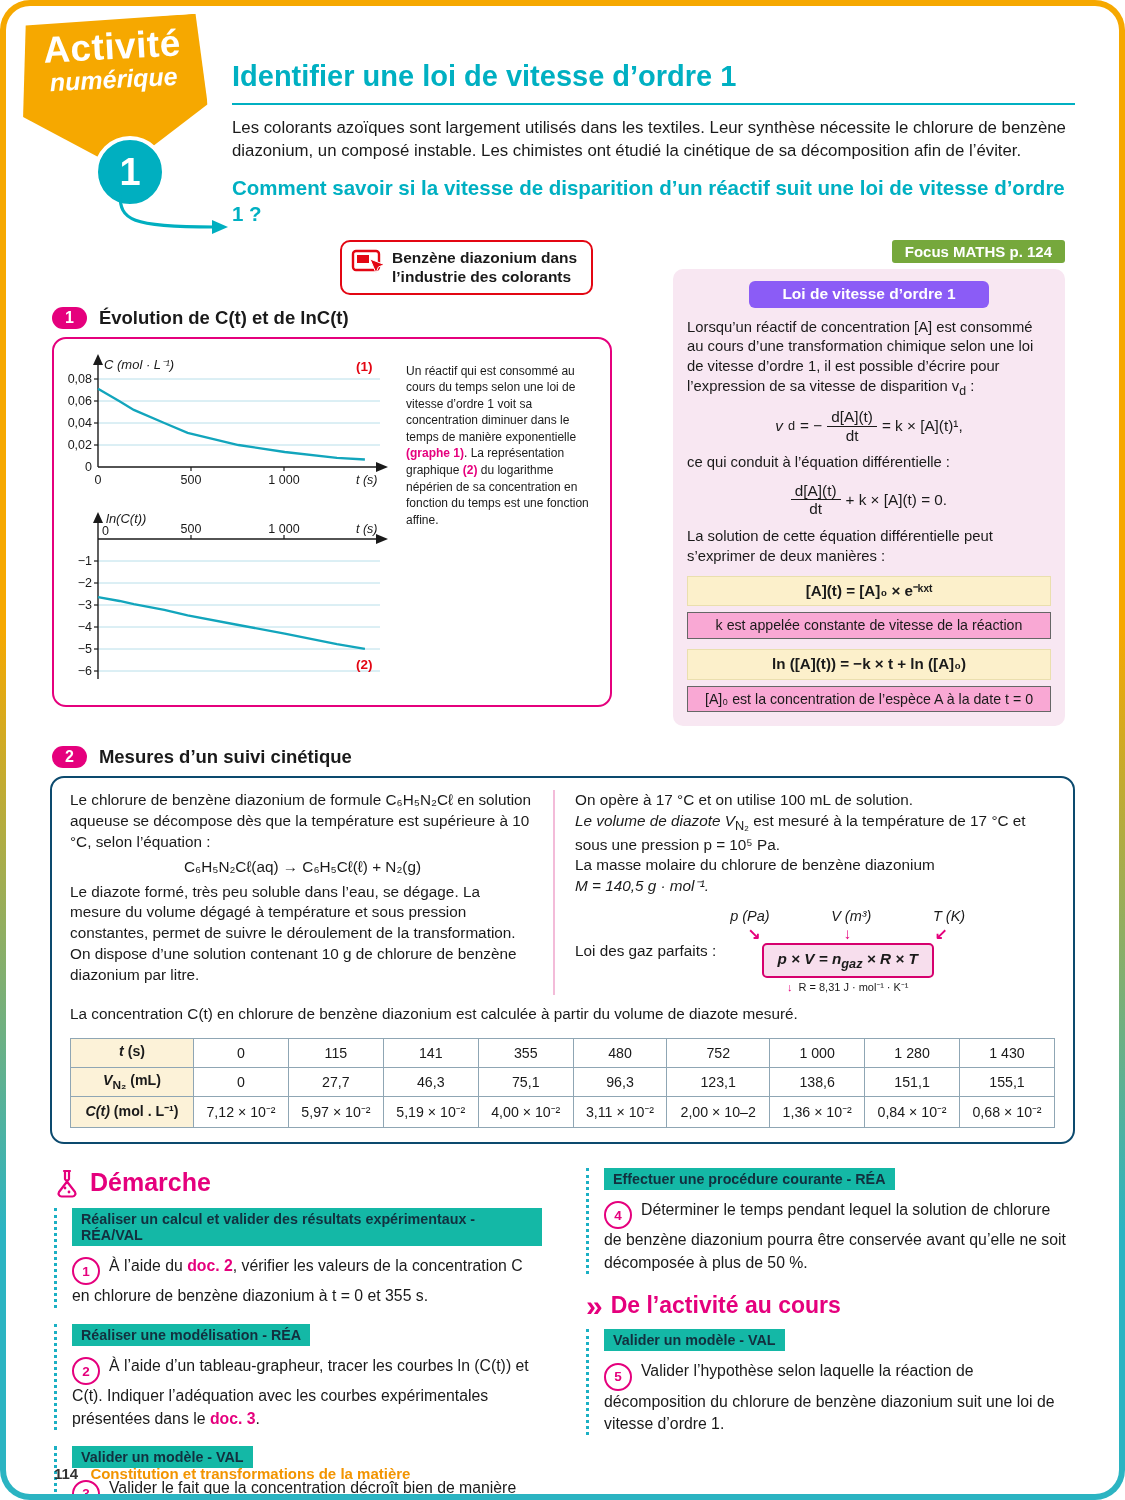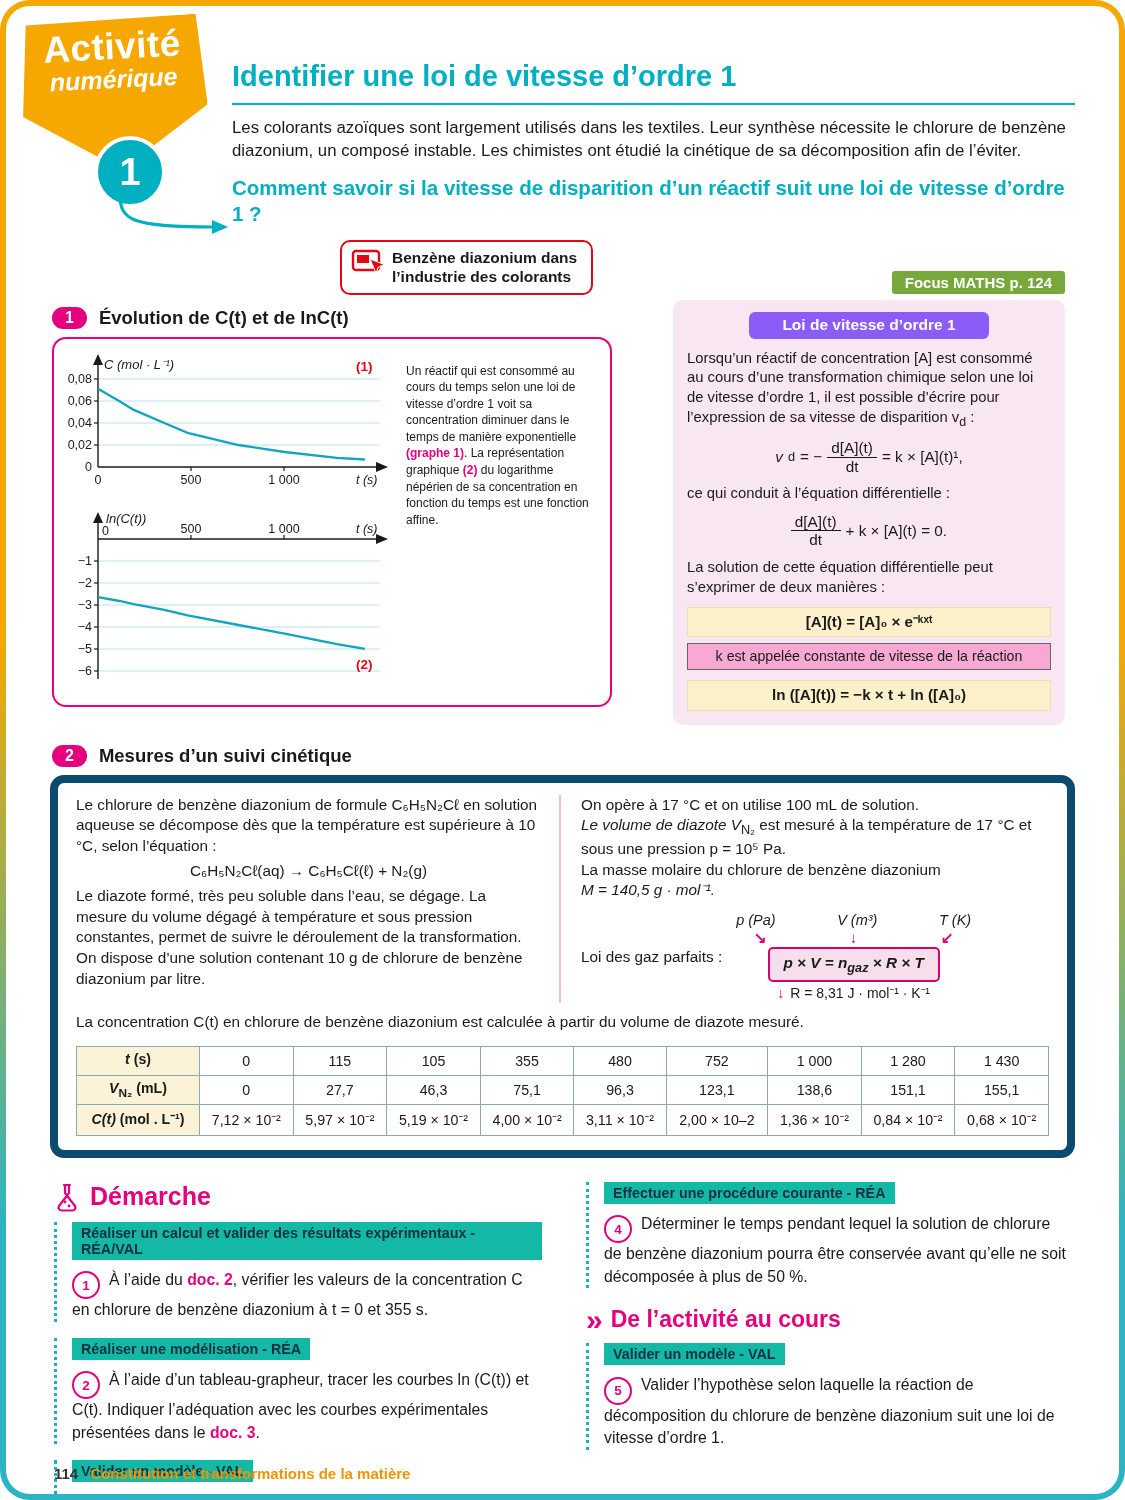--- a/index.html
+++ b/index.html
@@ -24,21 +24,21 @@
   
   .header{margin-left:182px;}
   .page-title{margin:36px 0 0 0;font-size:29px;font-weight:800;color:#00B0C2;
               border-bottom:2px solid #00B0C2;padding-bottom:10px;}
   .intro{margin:12px 0 0 0;font-size:16.8px;line-height:1.36;max-width:880px;}
   .question{margin:12px 0 0 0;font-size:20.5px;font-weight:700;color:#00B0C2;line-height:1.3;max-width:860px;}
 
   
   .cols{display:flex;margin-top:12px;}
   .col-left{width:618px;flex:0 0 auto;}
-  .col-right{width:392px;flex:0 0 auto;margin-left:5px;display:flex;flex-direction:column;margin-top:31px;}
+  .col-right{width:392px;flex:0 0 auto;margin-left:5px;display:flex;flex-direction:column;}
 
   .resource-badge{position:relative;display:inline-block;margin-left:290px;border:2.5px solid #E30613;border-radius:10px;
                   padding:6px 14px 6px 50px;background:#fff;}
   .resource-badge .txt{font-size:15.5px;font-weight:700;line-height:1.25;}
   .resource-icon{position:absolute;left:9px;top:7px;}
 
   .doc-header{display:flex;align-items:center;gap:12px;margin:12px 0 8px 2px;}
   .chip{background:#E5007D;color:#fff;border-radius:14px;padding:2px 13px;font-weight:800;font-size:16px;}
   .doc-title{font-size:18.5px;font-weight:800;}
 
@@ -57,32 +57,32 @@
   .law-title{background:#8b5cf6;color:#fff;font-weight:700;font-size:15.5px;text-align:center;border-radius:6px;
              padding:3px 0;width:66%;margin:0 auto 10px auto;}
   .law-p{margin:0 0 6px 0;}
   .eq{display:flex;align-items:center;justify-content:center;gap:5px;margin:9px 0;font-size:15.3px;}
   .frac{display:inline-flex;flex-direction:column;text-align:center;vertical-align:middle;line-height:1.15;}
   .frac .num{border-bottom:1.4px solid #1a1a1a;padding:0 4px;}
   .sol{background:#FCF0CB;border:1px solid #EADFAE;text-align:center;font-weight:700;padding:4px 2px;margin-top:10px;font-size:15.2px;}
   .sol-note{border:1.2px solid #666;background:#f9a8d4;text-align:center;font-size:14.2px;padding:3px 4px;margin-top:6px;}
 
   
-  .doc2-box{border:8px solid #0c4a6e;border-radius:14px;padding:12px 18px 14px 18px;box-sizing:border-box;}
+  .doc2-box{border:2px solid #0c4a6e;border-radius:14px;padding:12px 18px 14px 18px;box-sizing:border-box;}
   .doc2-cols{display:flex;}
   .doc2-left{width:465px;flex:0 0 auto;font-size:15.3px;line-height:1.36;padding-right:18px;}
   .doc2-right{flex:1;border-left:2px solid #F3BCD9;padding-left:20px;font-size:15.3px;line-height:1.36;}
   .chem-eq{text-align:center;margin:4px 0;}
   .gas-row{display:flex;align-items:center;gap:14px;margin-top:10px;}
   .gas-annos{display:flex;justify-content:space-between;width:235px;font-style:italic;font-size:14.5px;margin:0 auto;}
   .gas-arrows{display:flex;justify-content:space-between;width:200px;margin:0 auto;color:#E5007D;font-weight:700;line-height:.9;}
   .gas-box{border:2px solid #D6006E;background:#F7DEED;border-radius:5px;padding:4px 14px;font-weight:700;font-style:italic;
            display:inline-block;margin:2px auto 0 auto;}
   .gas-center{display:flex;flex-direction:column;align-items:center;}
-  .gas-r{margin-top:2px;font-size:14px;text-align:right;}
+  .gas-r{margin-top:2px;font-size:11px;text-align:right;}
   .gas-r .arr{color:#E5007D;font-weight:700;margin-right:6px;}
   .doc2-note{margin-top:10px;font-size:15.3px;}
   table.kin{border-collapse:collapse;margin-top:8px;width:100%;}
   table.kin td{border:1px solid #8FA6B4;text-align:center;font-size:14.2px;padding:4px 2px;}
   td.rowhead{background:#FCF2D8;font-weight:700;width:118px;}
 
   
   .tasks{display:flex;gap:44px;margin-top:24px;margin-left:4px;}
   .tasks-left{width:488px;flex:0 0 auto;}
   .tasks-right{width:480px;flex:0 0 auto;}
@@ -237,20 +237,21 @@
           <span class="frac">
                 <span class="num">d[A](t)</span>
                 <span class="den">dt</span>
               </span>
           <span>+ k × [A](t) = 0.</span>
         </div>
         <p class="law-p">La solution de cette équation différentielle peut s’exprimer de deux manières :</p>
         <div class="sol">[A](t) = [A]₀ × e⁻ᵏˣᵗ</div>
         <div class="sol-note">k est appelée constante de vitesse de la réaction</div>
         <div class="sol">ln ([A](t)) = −k × t + ln ([A]₀)</div>
+        <div class="sol-note">[A]₀ est la concentration de l’espèce A à la date t = 0</div>
       </div>
     </div>
   </div>
 
   <div class="doc-header" style="margin-top:20px">
     <span class="chip">2</span>
     <span class="doc-title">Mesures d’un suivi cinétique</span>
   </div>
 
   <div class="doc2-box">
@@ -286,21 +287,21 @@
     </div>
 
     <p class="doc2-note">La concentration C(t) en chlorure de benzène diazonium est calculée à partir du volume de diazote mesuré.</p>
 
     <table class="kin">
       <tbody>
             <tr>
         <td class="rowhead"><i>t</i><sub></sub><span> (s)</span></td>
         <td>0</td>
         <td>115</td>
-        <td>105</td>
+        <td>141</td>
         <td>355</td>
         <td>480</td>
         <td>752</td>
         <td>1 000</td>
         <td>1 280</td>
         <td>1 430</td>
       </tr>
       <tr>
         <td class="rowhead"><i>V</i><sub>N₂</sub><span> (mL)</span></td>
         <td>0</td>

